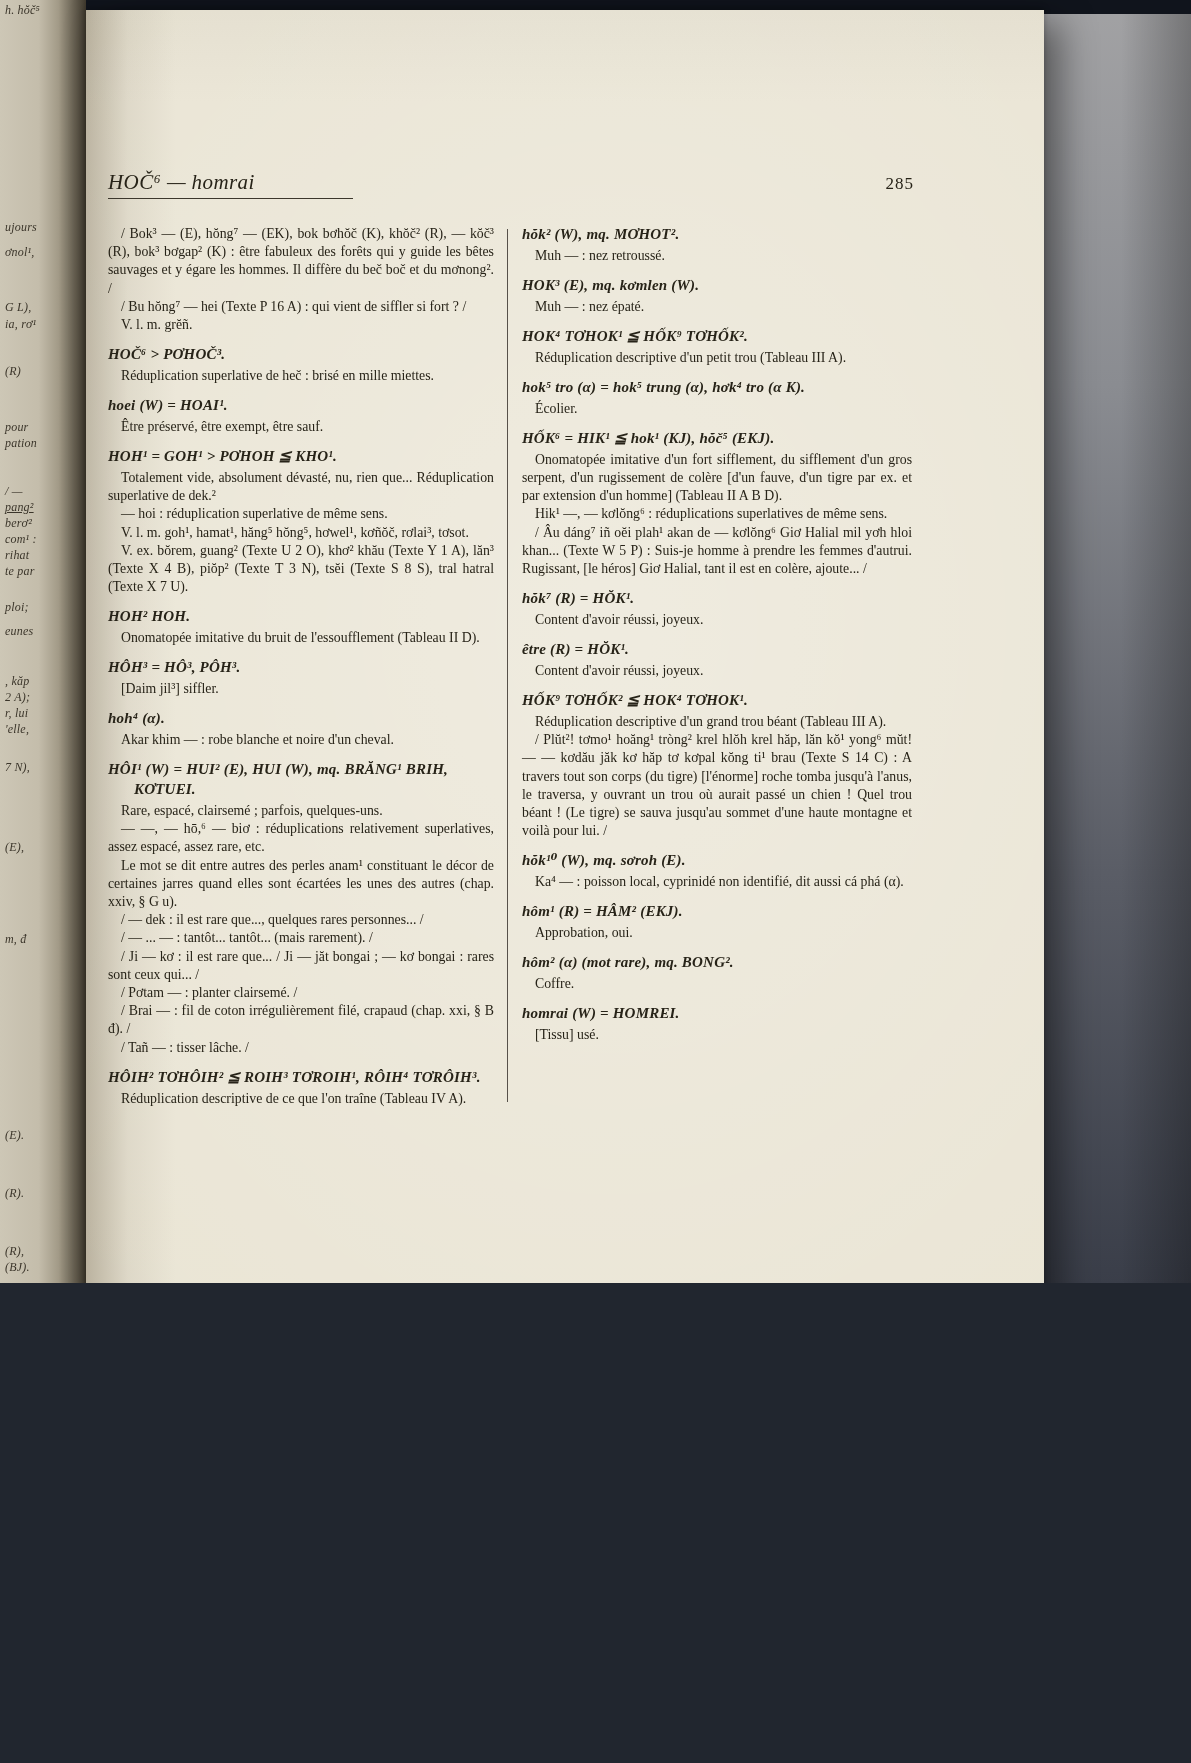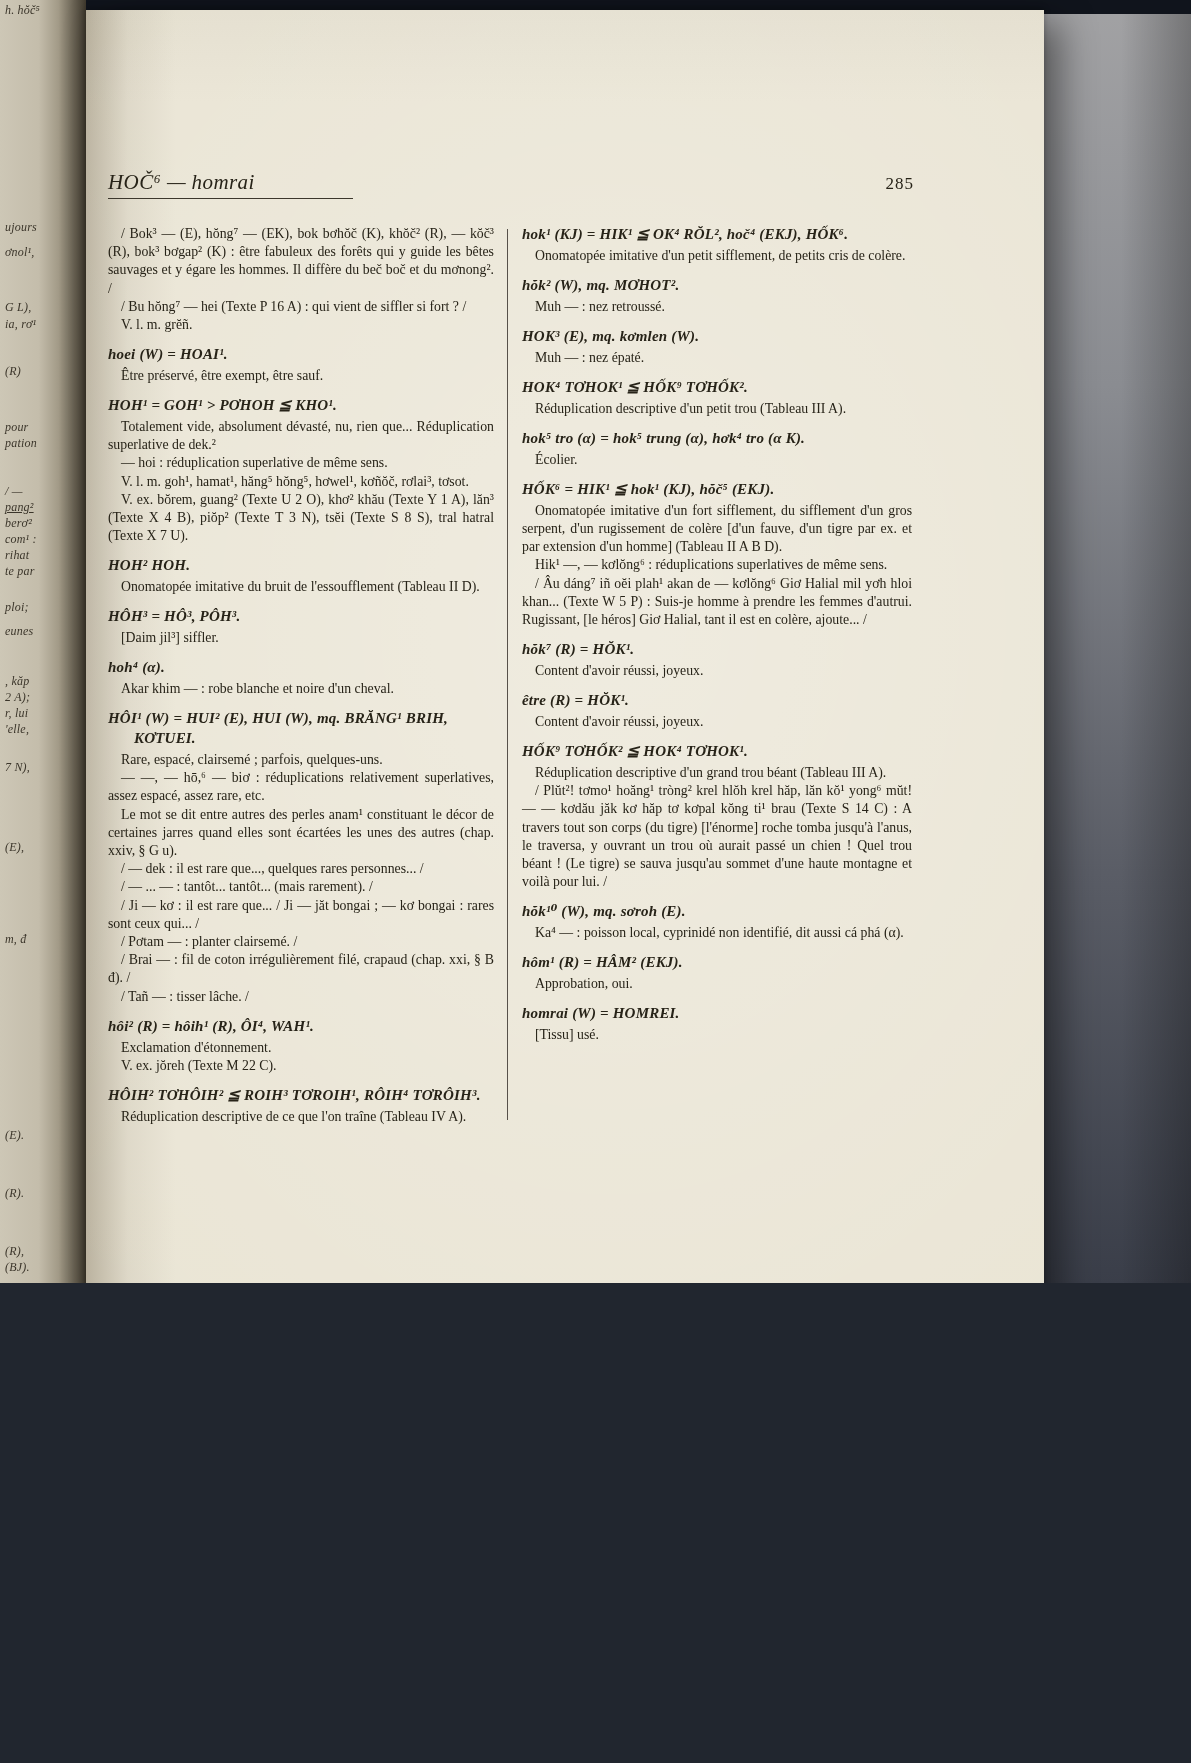--- a/index.html
+++ b/index.html
@@ -101,20 +101,24 @@
         <span class="page-num">285</span>
       </div>
       <div class="columns">
         <div class="col left" id="col-left">
             <div class="entry">
               <p class="body">/ Bok³ — (E), hŏng⁷ — (EK), bok bơhŏč (K), khŏč² (R), — kŏč³ (R), bok³ bơgap² (K) : être fabuleux des forêts qui y guide les bêtes sauvages et y égare les hommes. Il diffère du beč boč et du mơnong². /</p>
               <p class="body">/ Bu hŏng⁷ — hei (Texte P 16 A) : qui vient de siffler si fort ? /</p>
               <p class="body">V. l. m. grĕñ.</p>
             </div>
             <div class="entry">
+              <p class="head">HOČ⁶ &gt; PƠHOČ³.</p>
+              <p class="body">Réduplication superlative de heč : brisé en mille miettes.</p>
+            </div>
+            <div class="entry">
               <p class="head">hoei (W) = HOAI¹.</p>
               <p class="body">Être préservé, être exempt, être sauf.</p>
             </div>
             <div class="entry">
               <p class="head">HOH¹ = GOH¹ &gt; PƠHOH ≦ KHO¹.</p>
               <p class="body">Totalement vide, absolument dévasté, nu, rien que... Réduplication superlative de dek.²</p>
               <p class="body">— hoi : réduplication superlative de même sens.</p>
               <p class="body">V. l. m. goh¹, hamat¹, hăng⁵ hŏng⁵, hơwel¹, kơñŏč, rơlai³, tơsot.</p>
               <p class="body">V. ex. bŏrem, guang² (Texte U 2 O), khơ² khău (Texte Y 1 A), lăn³ (Texte X 4 B), piŏp² (Texte T 3 N), tsĕi (Texte S 8 S), tral hatral (Texte X 7 U).</p>
             </div>
@@ -136,35 +140,26 @@
               <p class="body">— —, — hō,⁶ — biơ : réduplications relativement superlatives, assez espacé, assez rare, etc.</p>
               <p class="body">Le mot se dit entre autres des perles anam¹ constituant le décor de certaines jarres quand elles sont écartées les unes des autres (chap. xxiv, § G u).</p>
               <p class="body">/ — dek : il est rare que..., quelques rares personnes... /</p>
               <p class="body">/ — ... — : tantôt... tantôt... (mais rarement). /</p>
               <p class="body">/ Ji — kơ : il est rare que... / Ji — jăt bongai ; — kơ bongai : rares sont ceux qui... /</p>
               <p class="body">/ Pơtam — : planter clairsemé. /</p>
               <p class="body">/ Brai — : fil de coton irrégulièrement filé, crapaud (chap. xxi, § B đ). /</p>
               <p class="body">/ Tañ — : tisser lâche. /</p>
             </div>
             <div class="entry">
-              <p class="head">hôi² (R) = hôih¹ (R), ÔI⁴, WAH¹.</p>
-              <p class="body">Exclamation d'étonnement.</p>
-              <p class="body">V. ex. jŏreh (Texte M 22 C).</p>
-            </div>
-            <div class="entry">
               <p class="head">HÔIH² TƠHÔIH² ≦ ROIH³ TƠROIH¹, RÔIH⁴ TƠRÔIH³.</p>
               <p class="body">Réduplication descriptive de ce que l'on traîne (Tableau IV A).</p>
             </div>
           </div>
         <div class="divider"></div>
         <div class="col right" id="col-right">
-            <div class="entry">
-              <p class="head">hok¹ (KJ) = HIK¹ ≦ OK⁴ RŎL², hoč⁴ (EKJ), HỐK⁶.</p>
-              <p class="body">Onomatopée imitative d'un petit sifflement, de petits cris de colère.</p>
-            </div>
             <div class="entry">
               <p class="head">hŏk² (W), mq. MƠHOT².</p>
               <p class="body">Muh — : nez retroussé.</p>
             </div>
             <div class="entry">
               <p class="head">HOK³ (E), mq. kơmlen (W).</p>
               <p class="body">Muh — : nez épaté.</p>
             </div>
             <div class="entry">
               <p class="head">HOK⁴ TƠHOK¹ ≦ HỐK⁹ TƠHỐK².</p>
@@ -193,20 +188,24 @@
               <p class="body">Réduplication descriptive d'un grand trou béant (Tableau III A).</p>
               <p class="body">/ Plŭt²! tơmo¹ hoăng¹ tròng² krel hlŏh krel hăp, lăn kŏ¹ yong⁶ mŭt! — — kơdău jăk kơ hăp tơ kơpal kŏng ti¹ brau (Texte S 14 C) : A travers tout son corps (du tigre) [l'énorme] roche tomba jusqu'à l'anus, le traversa, y ouvrant un trou où aurait passé un chien ! Quel trou béant ! (Le tigre) se sauva jusqu'au sommet d'une haute montagne et voilà pour lui. /</p>
             </div>
             <div class="entry">
               <p class="head">hŏk¹⁰ (W), mq. sơroh (E).</p>
               <p class="body">Ka⁴ — : poisson local, cyprinidé non identifié, dit aussi cá phá (α).</p>
             </div>
             <div class="entry">
               <p class="head">hôm¹ (R) = HÂM² (EKJ).</p>
               <p class="body">Approbation, oui.</p>
+            </div>
+            <div class="entry">
+              <p class="head">hôm² (α) (mot rare), mq. BONG².</p>
+              <p class="body">Coffre.</p>
             </div>
             <div class="entry">
               <p class="head">homrai (W) = HOMREI.</p>
               <p class="body">[Tissu] usé.</p>
             </div>
           </div>
       </div>
     </div>
   </div>
 </div>

